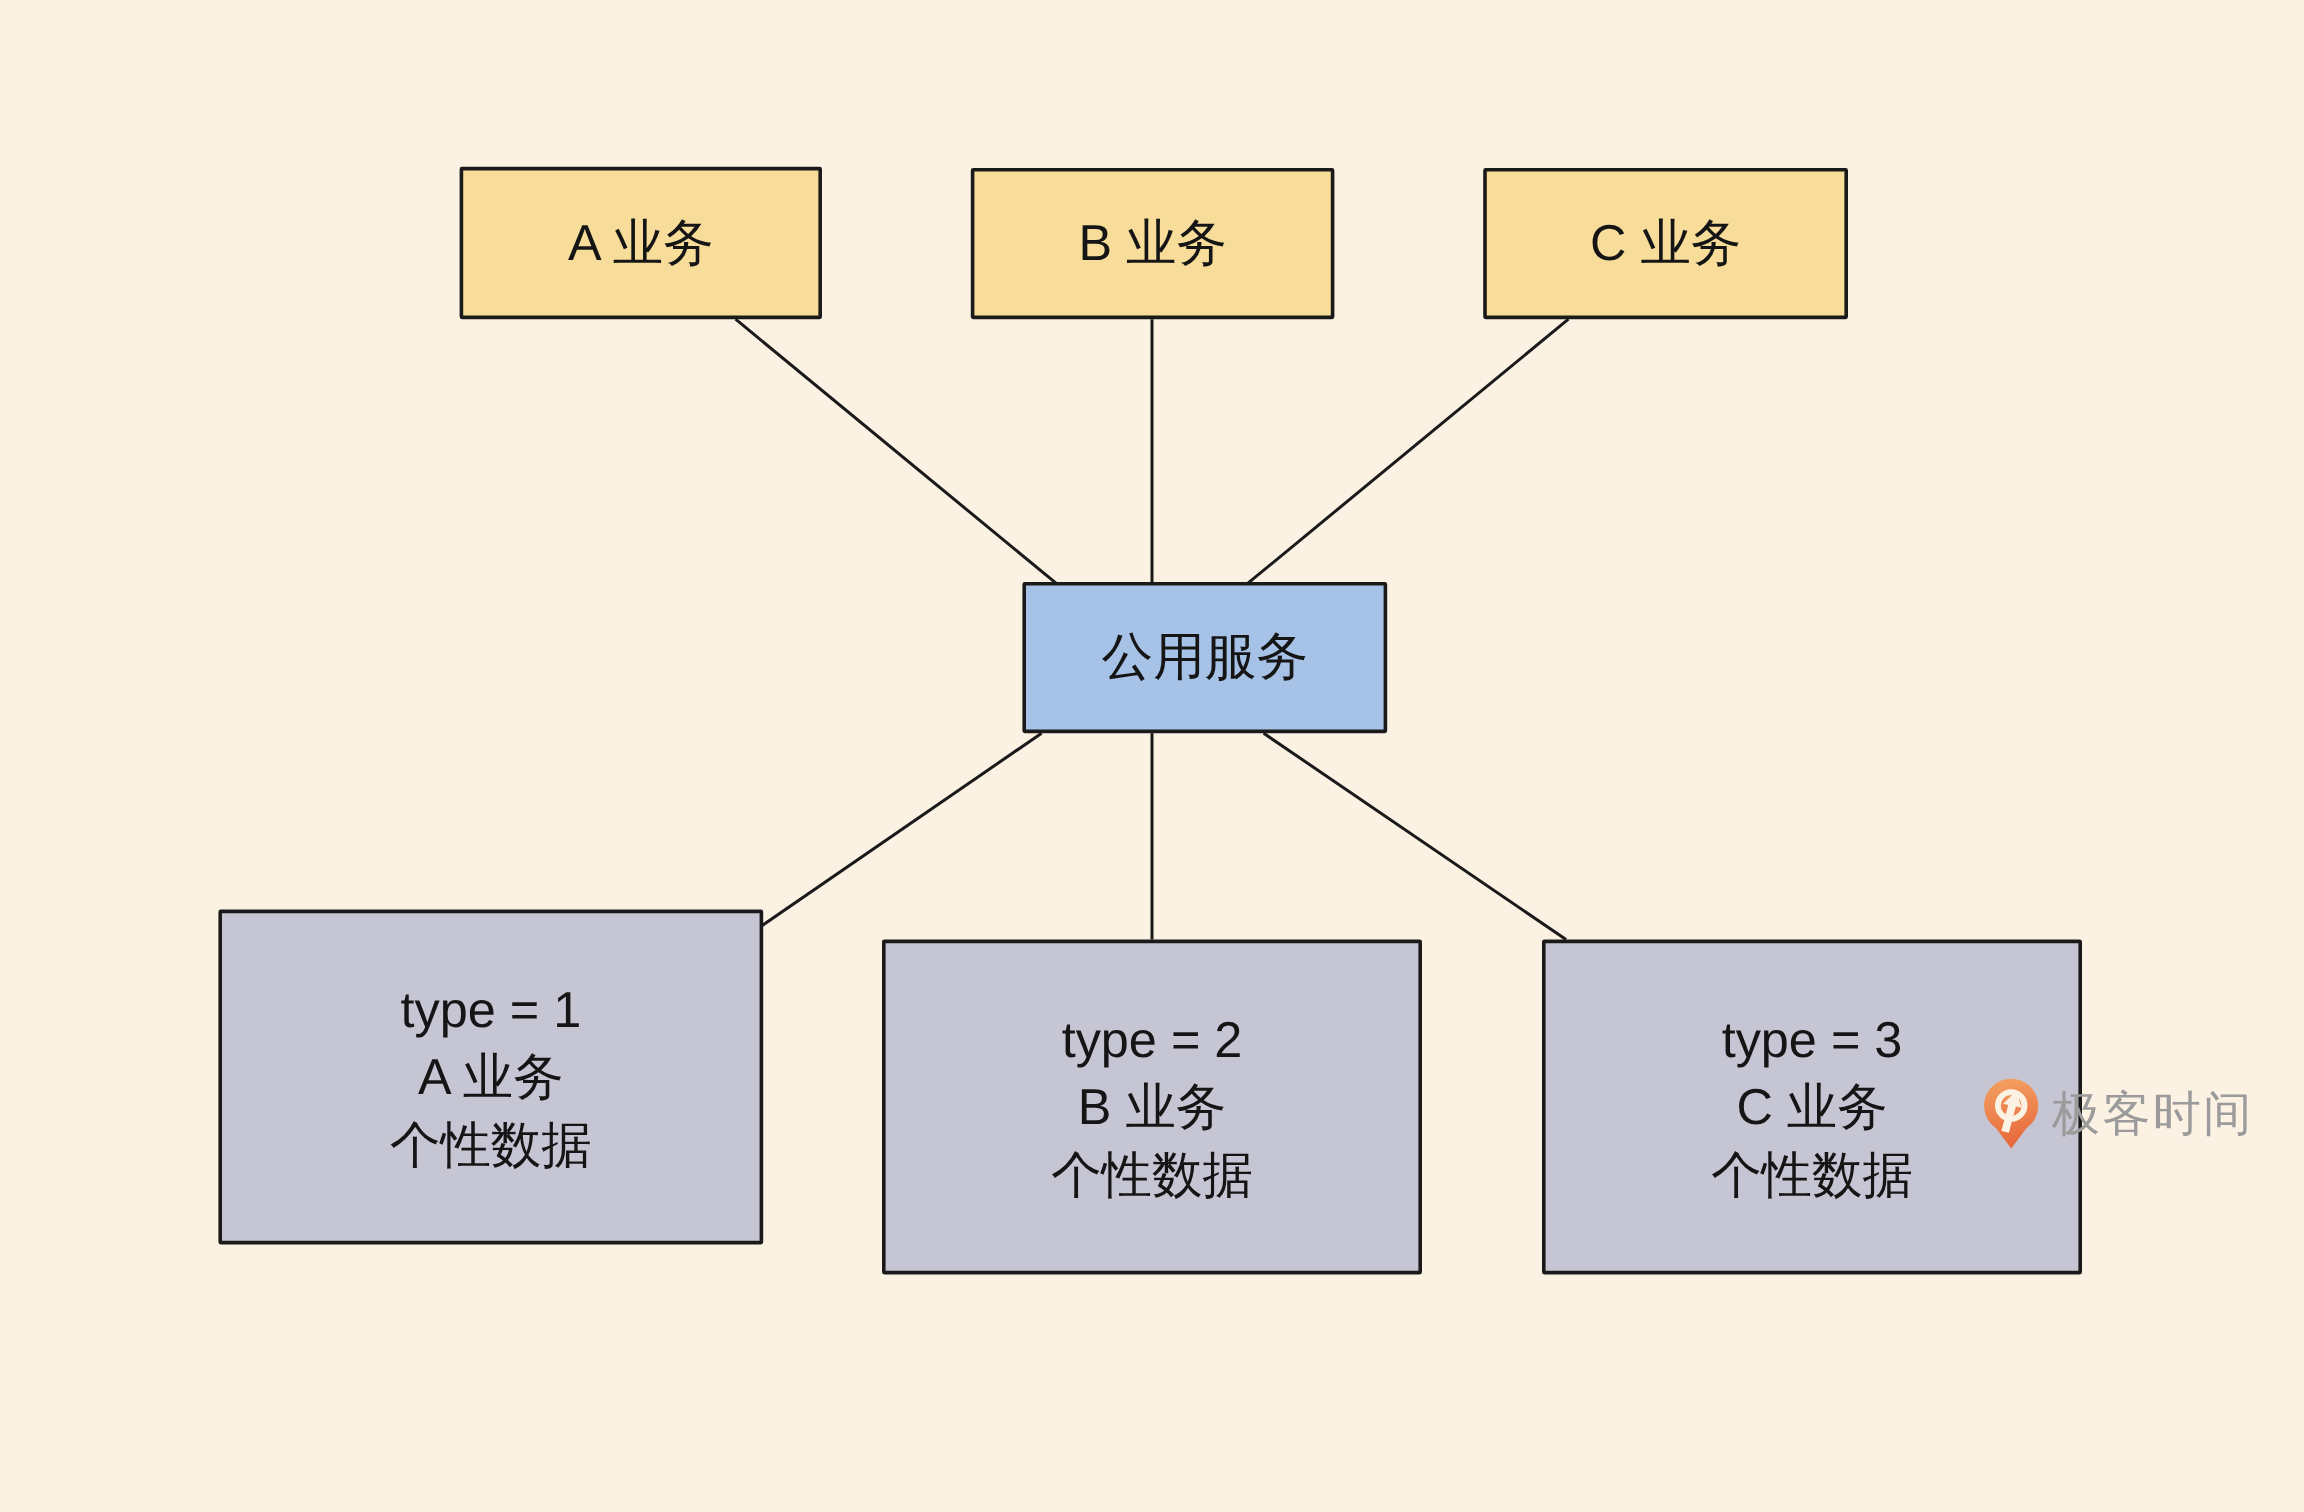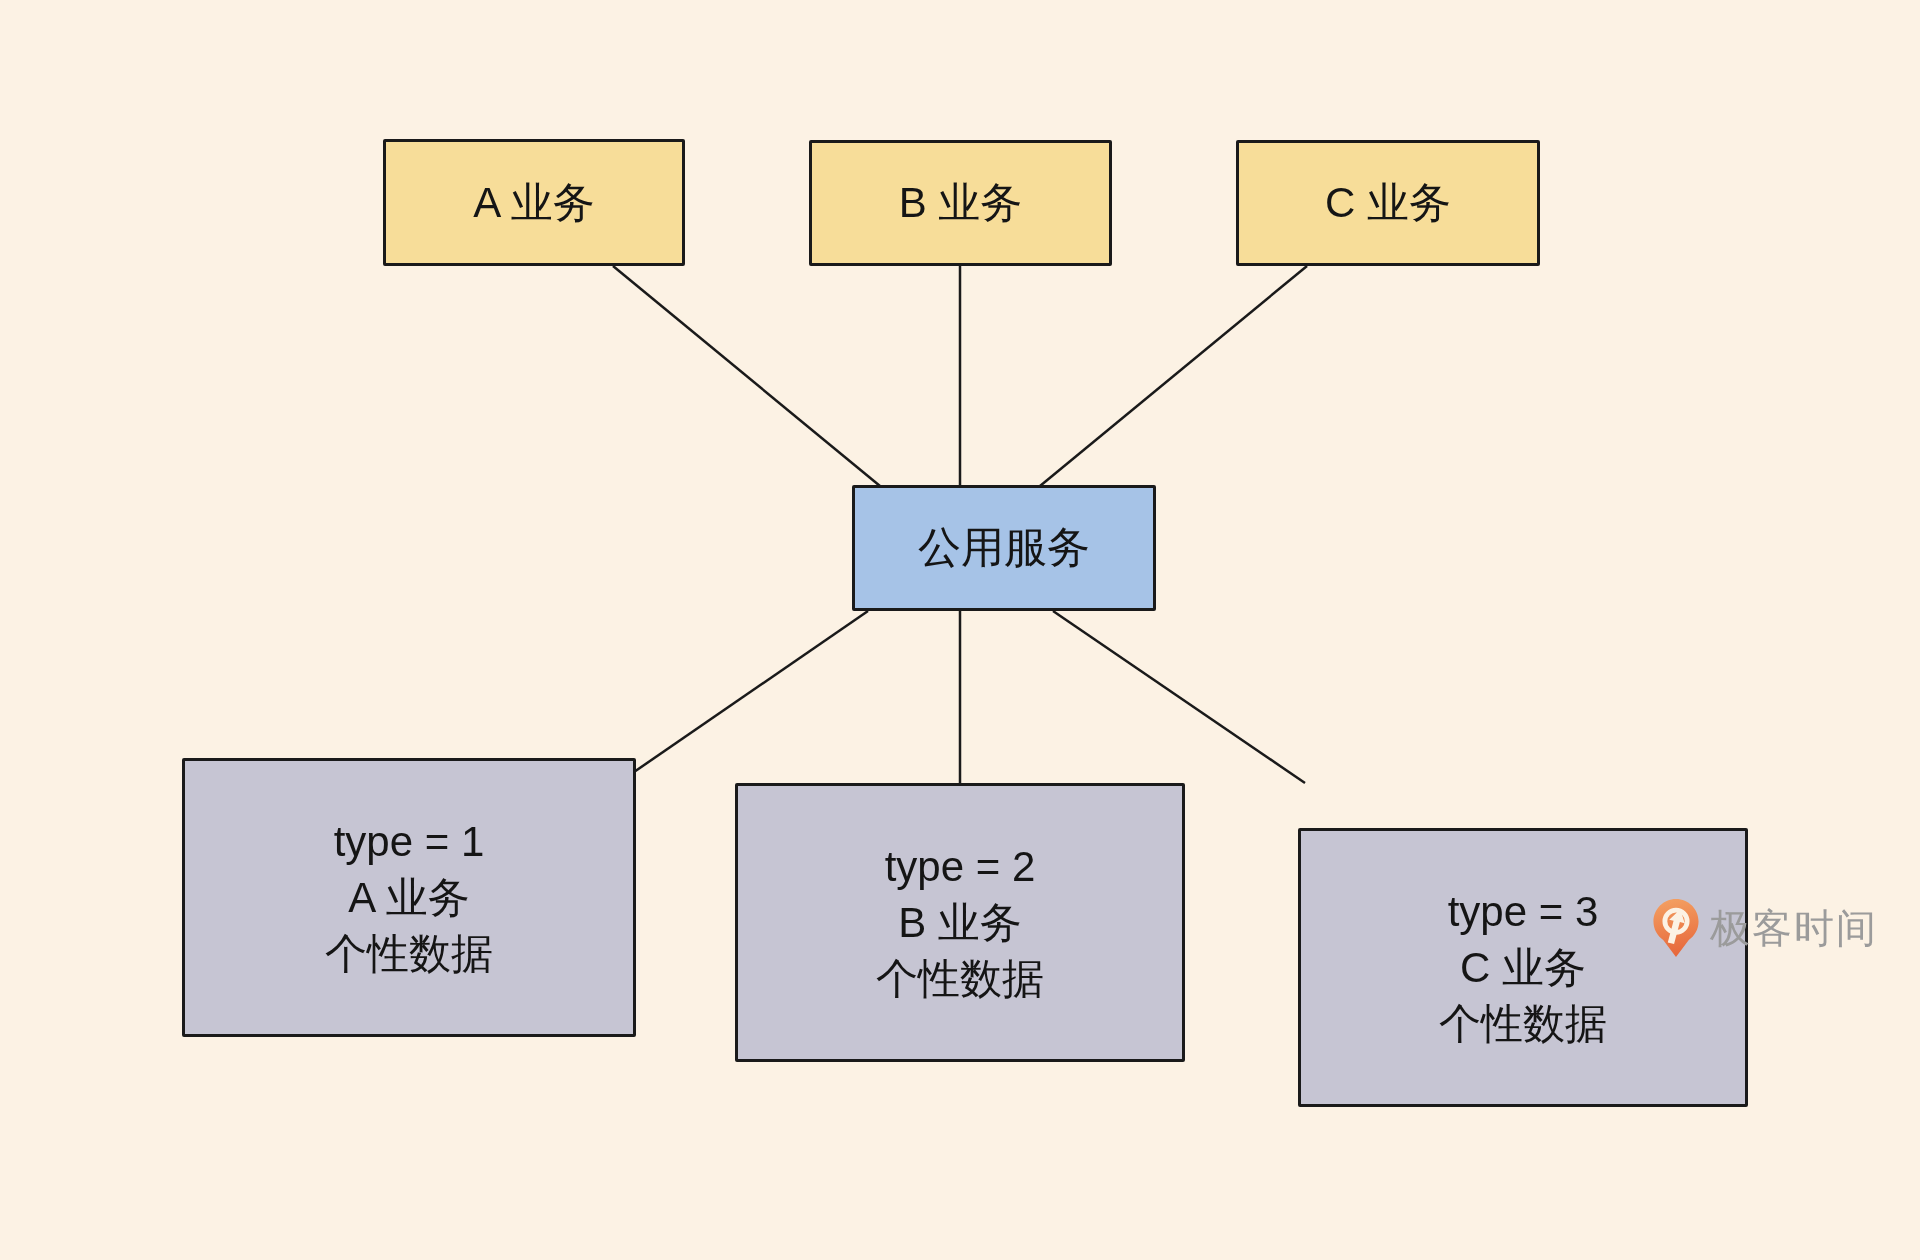--- a/index.html
+++ b/index.html
@@ -113,21 +113,21 @@
   </div>
 
   <div class="node node-bottom" style="left:735px; top:783px; width:450px; height:279px;">
     <div>
       <span class="line">type = 2</span>
       <span class="line">B 业务</span>
       <span class="line">个性数据</span>
     </div>
   </div>
 
-  <div class="node node-bottom" style="left:1285px; top:828px; width:450px; height:279px;margin-left:13px;">
+  <div class="node node-bottom" style="left:1285px; top:783px; width:450px; height:279px;">
     <div>
       <span class="line">type = 3</span>
       <span class="line">C 业务</span>
       <span class="line">个性数据</span>
     </div>
   </div>
 
   <div class="watermark">
     <svg width="48" height="60" viewBox="0 0 48 62">
       <defs>

